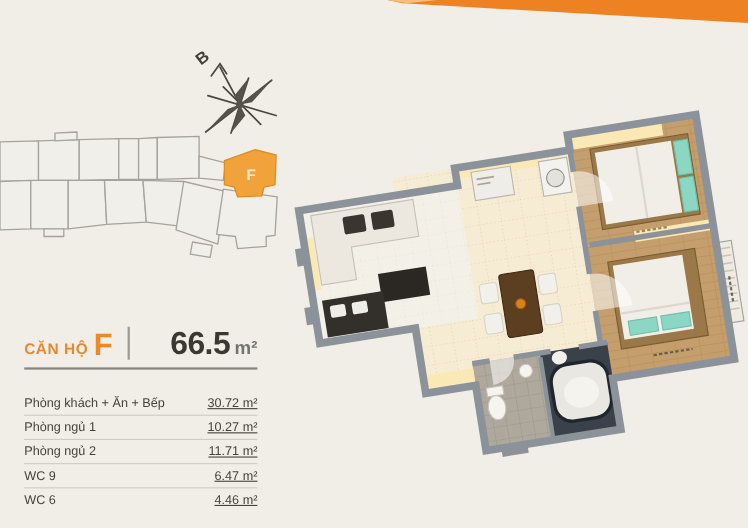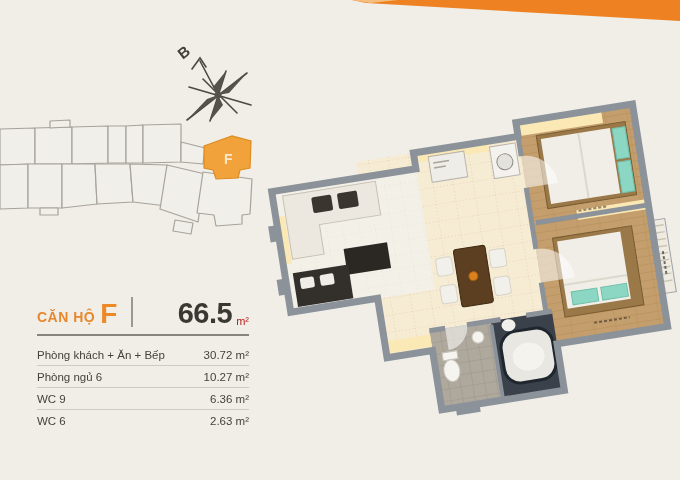--- a/index.html
+++ b/index.html
@@ -6,35 +6,35 @@
   .page{
     position:relative;width:680px;height:480px;overflow:hidden;
     background:#F0EEE7;font-family:"Liberation Sans",sans-serif;
   }
   svg{position:absolute;display:block;}
   #ribbon{left:0;top:0;}
   #compass{left:165px;top:33px;}
   #keyplan{left:0;top:112px;}
   #floorplan{left:253px;top:98px;}
 
-  .unit-card{position:absolute;left:37px;top:292px;width:212px;color:#45413B;}
+  .unit-card{position:absolute;left:22px;top:292px;width:212px;color:#45413B;}
   .card-header{display:flex;align-items:flex-end;height:36px;}
   .title-prefix{color:#E8872E;font-weight:bold;font-size:14px;letter-spacing:.5px;line-height:1;padding-bottom:4px;}
   .title-unit{color:#EE8A26;font-weight:bold;font-size:28px;line-height:1;margin-left:5px;}
   .hdr-divider{width:2px;height:30px;background:#9B9892;margin:0 0 1px 14px;}
   .hdr-area{flex:1;display:flex;justify-content:flex-end;align-items:flex-end;}
   .area-num{font-weight:bold;font-size:29px;line-height:1;color:#3B3834;letter-spacing:-.5px;}
-  .area-unit{font-weight:normal;font-size:11px;color:#b91c1c;margin:0 0 1px 4px;}
+  .area-unit{font-weight:bold;font-size:17px;color:#737373;margin:0 0 1px 4px;}
   .hdr-rule{height:2px;background:#87847E;margin-top:6px;}
-  .area-table{margin-top:8px;}
+  .area-table{margin-top:20px;}
   .area-row{display:flex;justify-content:space-between;align-items:center;
     font-size:11.5px;padding:5px 0 4px 0;border-bottom:1px solid #CDCBC4;}
   .area-row:last-child{border-bottom:none;}
   .row-label{color:#46423C;}
-  .row-value{color:#46423C;}
+  .row-value{color:#46423C;text-decoration:underline;}
 </style>
 </head>
 <body>
 
 <div class="page">
 
   <svg id="ribbon" width="680" height="26">
     <polygon points="352,0 680,0 680,21 366,3" fill="#EE8122"></polygon>
     <polygon points="352,0 398,0 370,3" fill="#F6BE7E"></polygon>
   </svg>
@@ -210,27 +210,31 @@
         <span class="area-unit">m²</span>
       </span>
     </div>
     <div class="hdr-rule"></div>
     <div class="area-table">
       <div class="area-row">
         <span class="row-label">Phòng khách + Ăn + Bếp</span>
         <span class="row-value">30.72 m²</span>
       </div>
       <div class="area-row">
-        <span class="row-label">Phòng ngủ 6</span>
+        <span class="row-label">Phòng ngủ 1</span>
         <span class="row-value">10.27 m²</span>
       </div>
       <div class="area-row">
+        <span class="row-label">Phòng ngủ 2</span>
+        <span class="row-value">11.71 m²</span>
+      </div>
+      <div class="area-row">
         <span class="row-label">WC 9</span>
-        <span class="row-value">6.36 m²</span>
+        <span class="row-value">6.47 m²</span>
       </div>
       <div class="area-row">
         <span class="row-label">WC 6</span>
-        <span class="row-value">2.63 m²</span>
+        <span class="row-value">4.46 m²</span>
       </div>
     </div>
   </div>
 
 </div>
 
 </body></html>

